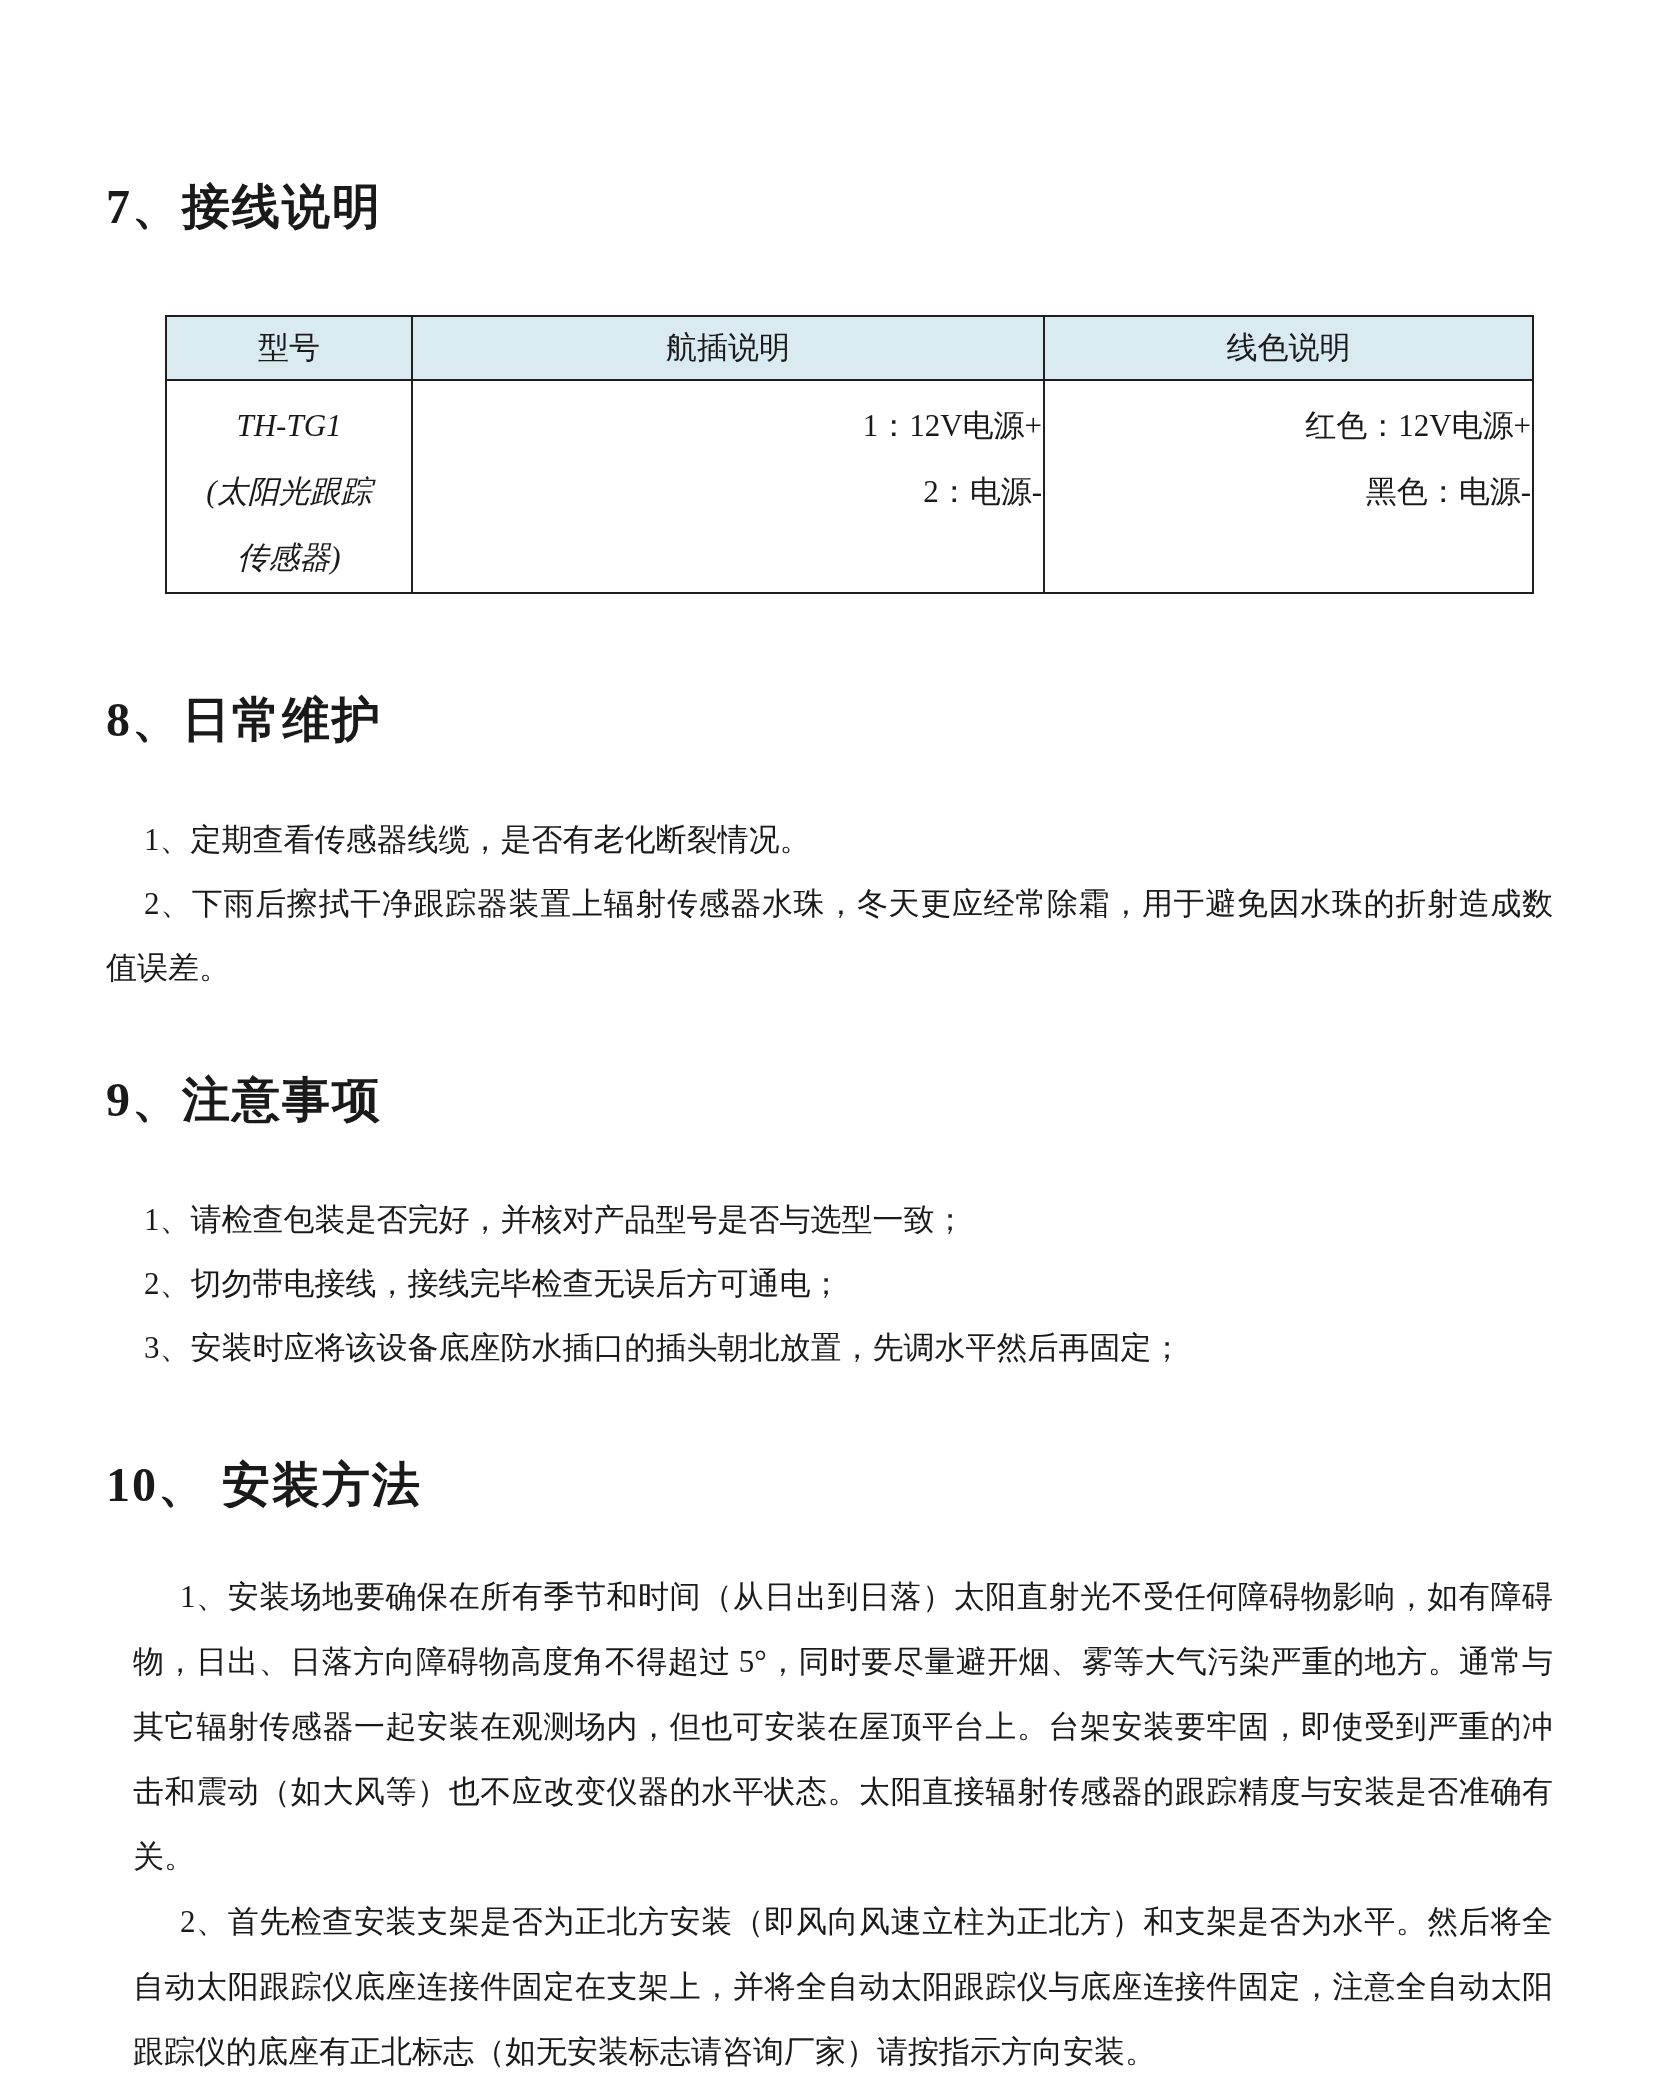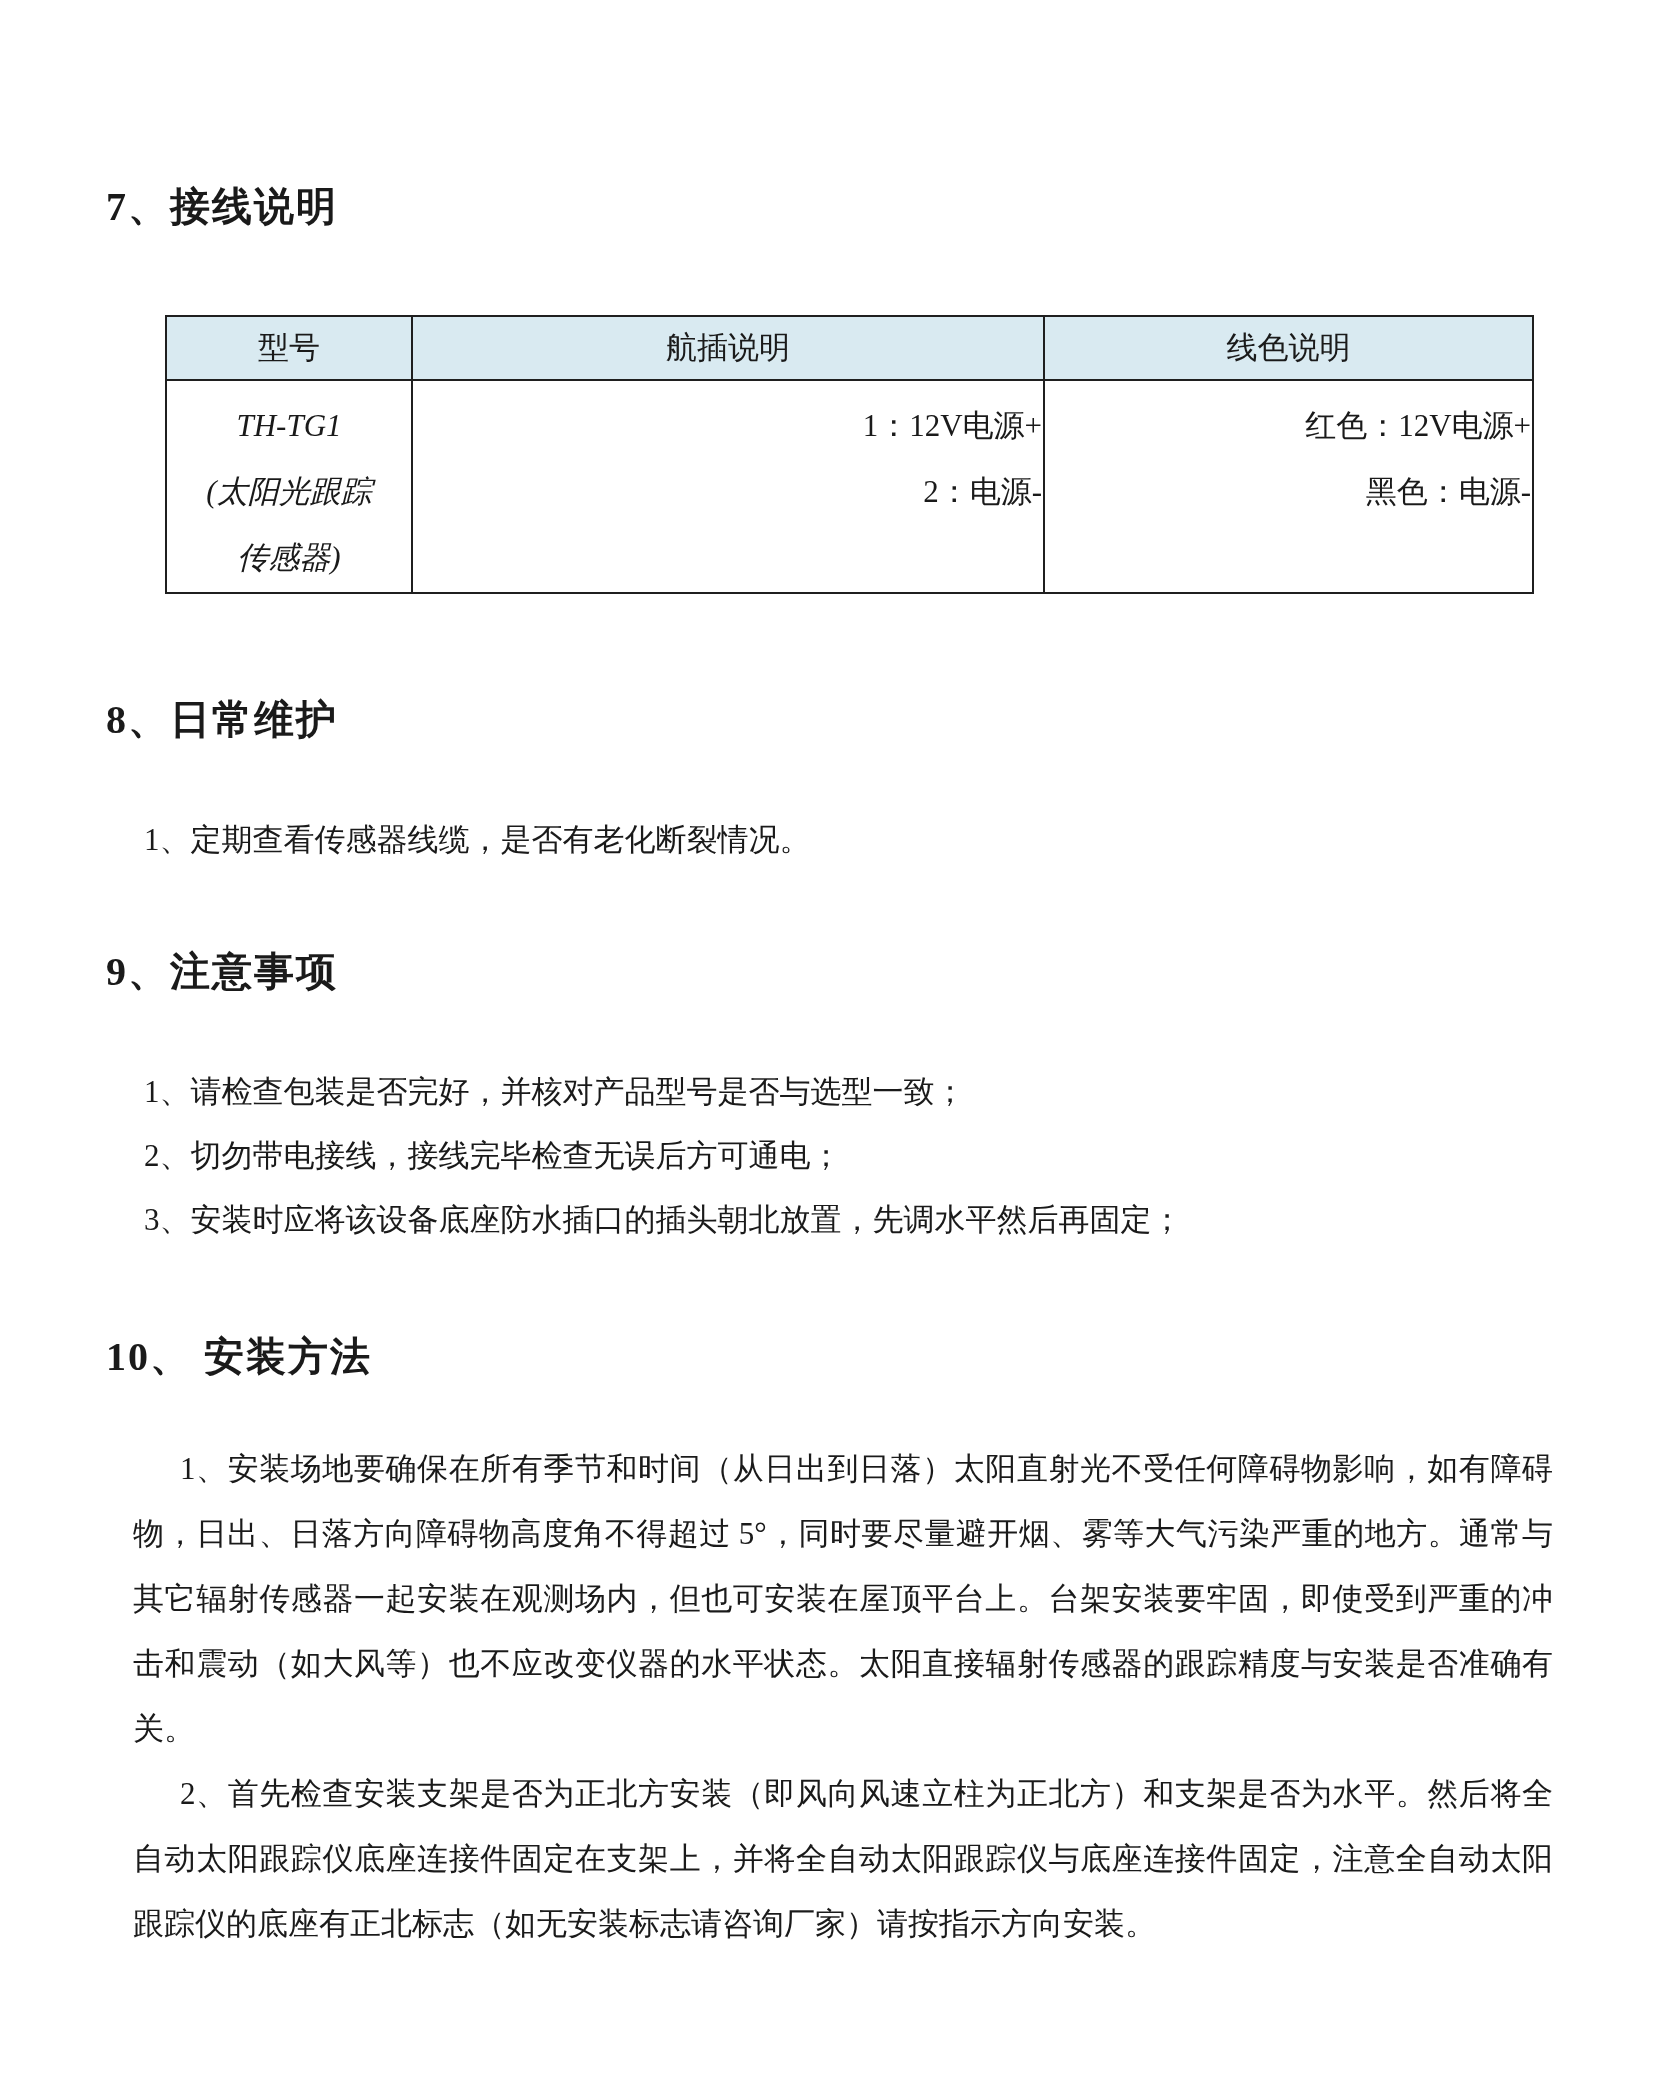--- a/index.html
+++ b/index.html
@@ -14,21 +14,21 @@
     margin: 0 auto;
     background: #ffffff;
     color: #1a1a1a;
     font-family: "Liberation Serif", "DejaVu Serif", serif;
     font-size: 31px;
     overflow: hidden;
     box-sizing: border-box;
     padding: 0 100px 0 106px;
   }
   h2.sec-heading {
-    font-size: 40px;
+    font-size: 48px;
     font-weight: bold;
     line-height: 48px;
     margin: 0;
     letter-spacing: 2px;
   }
   #h7 { margin-top: 183px; }
   #h8 { margin-top: 102px; }
   #h9 { margin-top: 76px; }
   #h10 { margin-top: 81px; }
 
@@ -116,20 +116,21 @@
           <div>黑色：电源-</div>
         </td>
       </tr>
     </tbody>
   </table>
 
   <h2 class="sec-heading" id="h8">8、日常维护</h2>
 
   <div class="items">
     <p class="item">1、定期查看传感器线缆，是否有老化断裂情况。</p>
+    <p class="item">2、下雨后擦拭干净跟踪器装置上辐射传感器水珠，冬天更应经常除霜，用于避免因水珠的折射造成数值误差。</p>
   </div>
 
   <h2 class="sec-heading" id="h9">9、注意事项</h2>
 
   <div class="items">
     <p class="item">1、请检查包装是否完好，并核对产品型号是否与选型一致；</p>
     <p class="item">2、切勿带电接线，接线完毕检查无误后方可通电；</p>
     <p class="item">3、安装时应将该设备底座防水插口的插头朝北放置，先调水平然后再固定；</p>
   </div>
 

